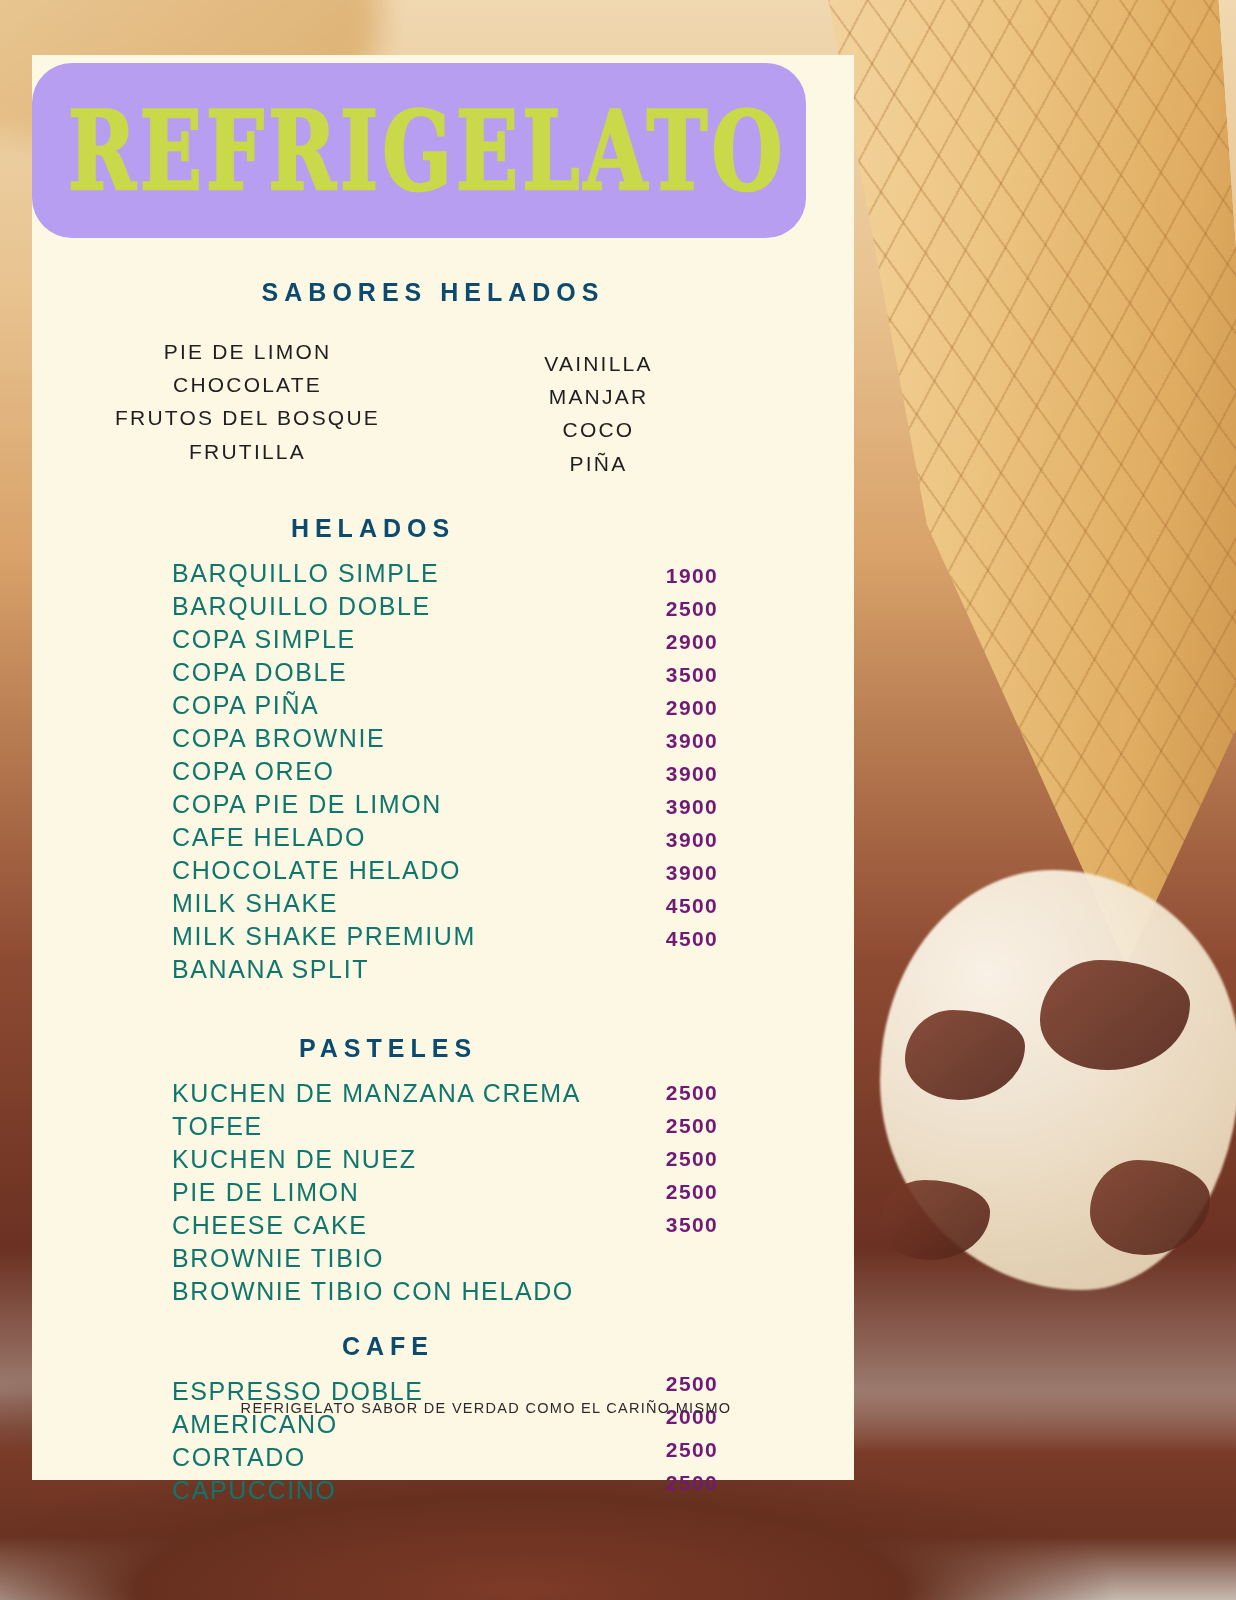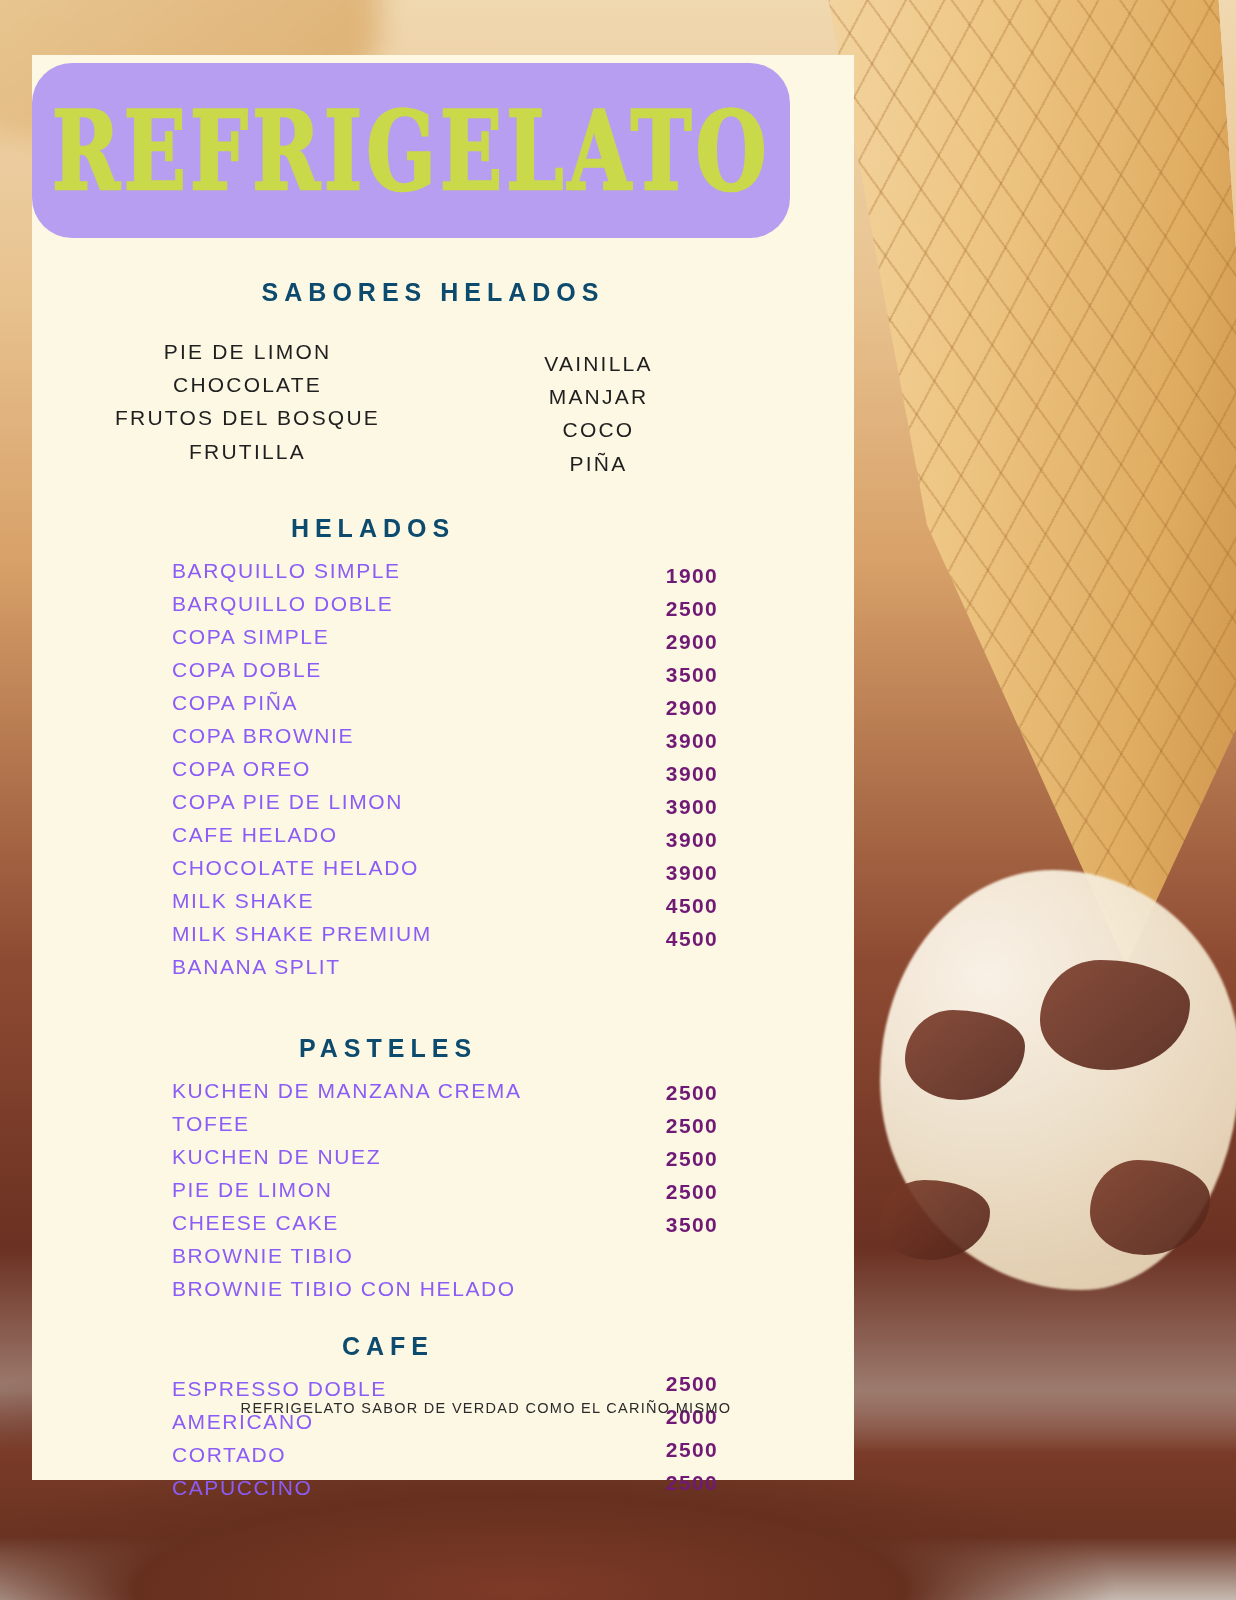--- a/index.html
+++ b/index.html
@@ -108,20 +108,21 @@
     position: absolute;
     left: 0px;
     top: 8px;
     width: 758px;
     height: 175px;
     background: #b79ef0;
     border-radius: 40px;
     display: flex;
     align-items: center;
     justify-content: center;
+    padding-left: 16px;
   }
   .title-banner .brand {
     font-family: "DejaVu Serif", serif;
     font-weight: bold;
     font-size: 80px;
     letter-spacing: 4px;
     color: #c9d94a;
     -webkit-text-stroke: 2px #c9d94a;
     transform: scaleY(1.35) scaleX(1.02);
     white-space: nowrap;
@@ -170,23 +171,23 @@
     padding-left: 140px;
   }
   .row {
     position: relative;
     height: 33px;
   }
   .row .name {
     position: absolute;
     left: 0;
     top: 0;
-    font-size: 21px;
+    font-size: 25px;
     letter-spacing: 1.6px;
-    color: #8b5cf6;
+    color: #0f766e;
     white-space: nowrap;
   }
   .row .price {
     position: absolute;
     left: 460px;
     width: 120px;
     text-align: center;
     font-size: 21px;
     font-weight: bold;
     letter-spacing: 1.4px;

